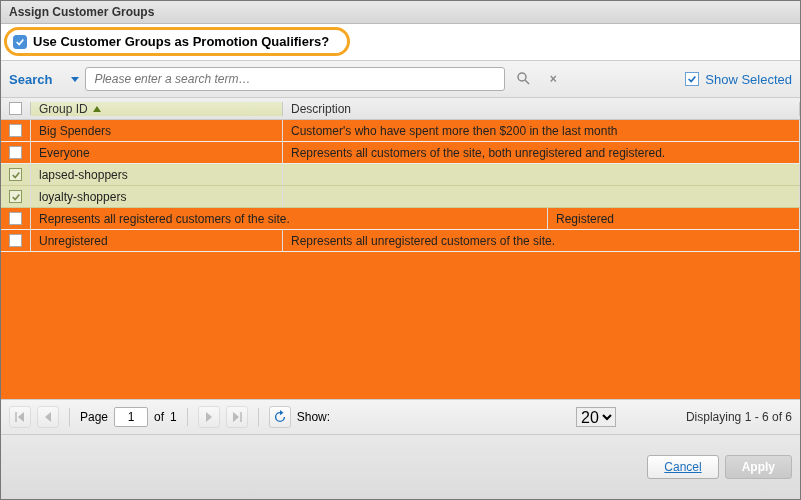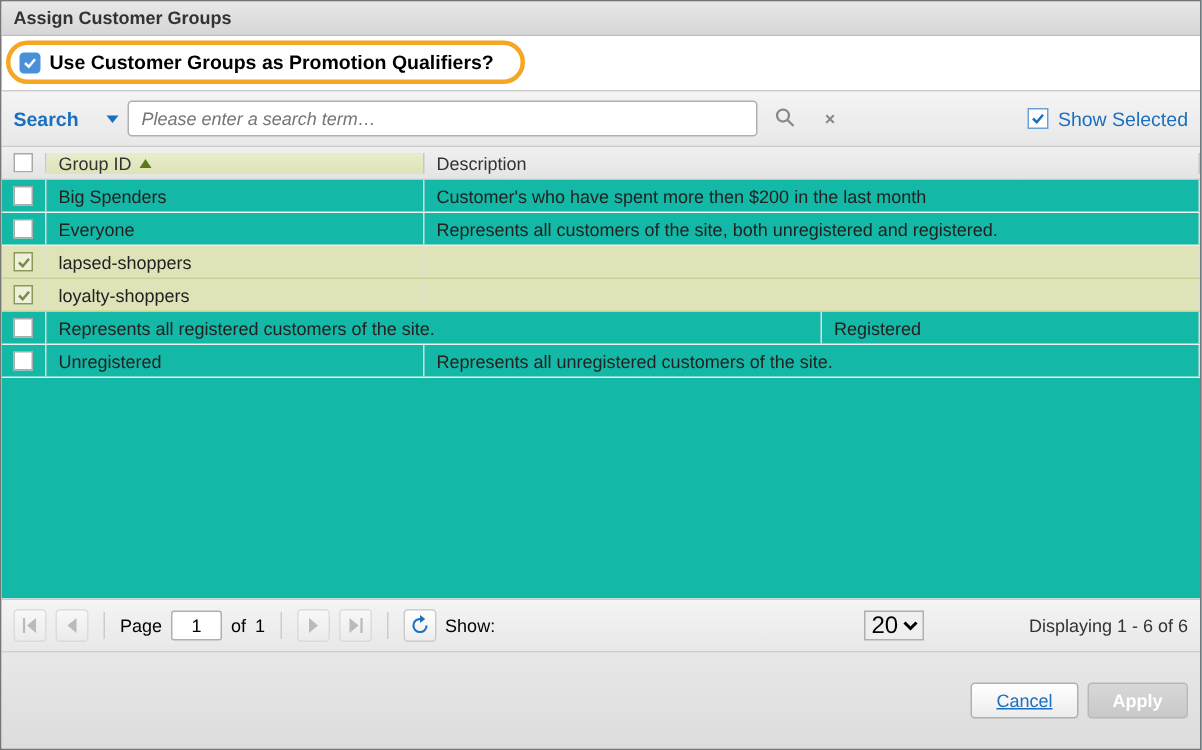--- a/index.html
+++ b/index.html
@@ -128,21 +128,21 @@
   .grid-header .col-id {
     background: linear-gradient(#e9eccb,#dfe3b7);
   }
   .sort-arrow {
     width: 0; height: 0;
     margin-left: 5px;
     border-left: 4px solid transparent;
     border-right: 4px solid transparent;
     border-bottom: 6px solid #5a7a1a;
   }
-  .grid-body { flex: 1; overflow: auto; background: #14b8a6; }
+  .grid-body { flex: 1; overflow: auto; background: #f97316; }
   .grid-row {
     display: flex;
     height: 22px;
     border-bottom: 1px solid #eee;
     font-size: 12px;
     color: #222;
   }
   .grid-row.selected {
     background: #dfe3b7;
     border-bottom: 1px solid #cbd09a;

